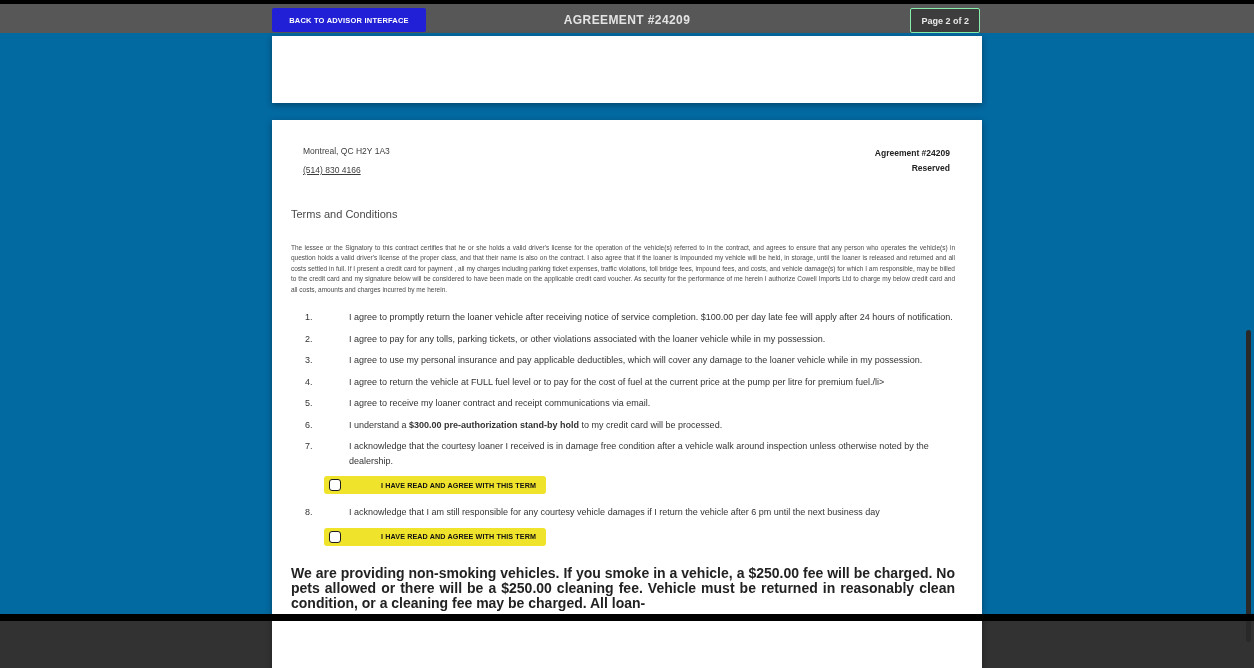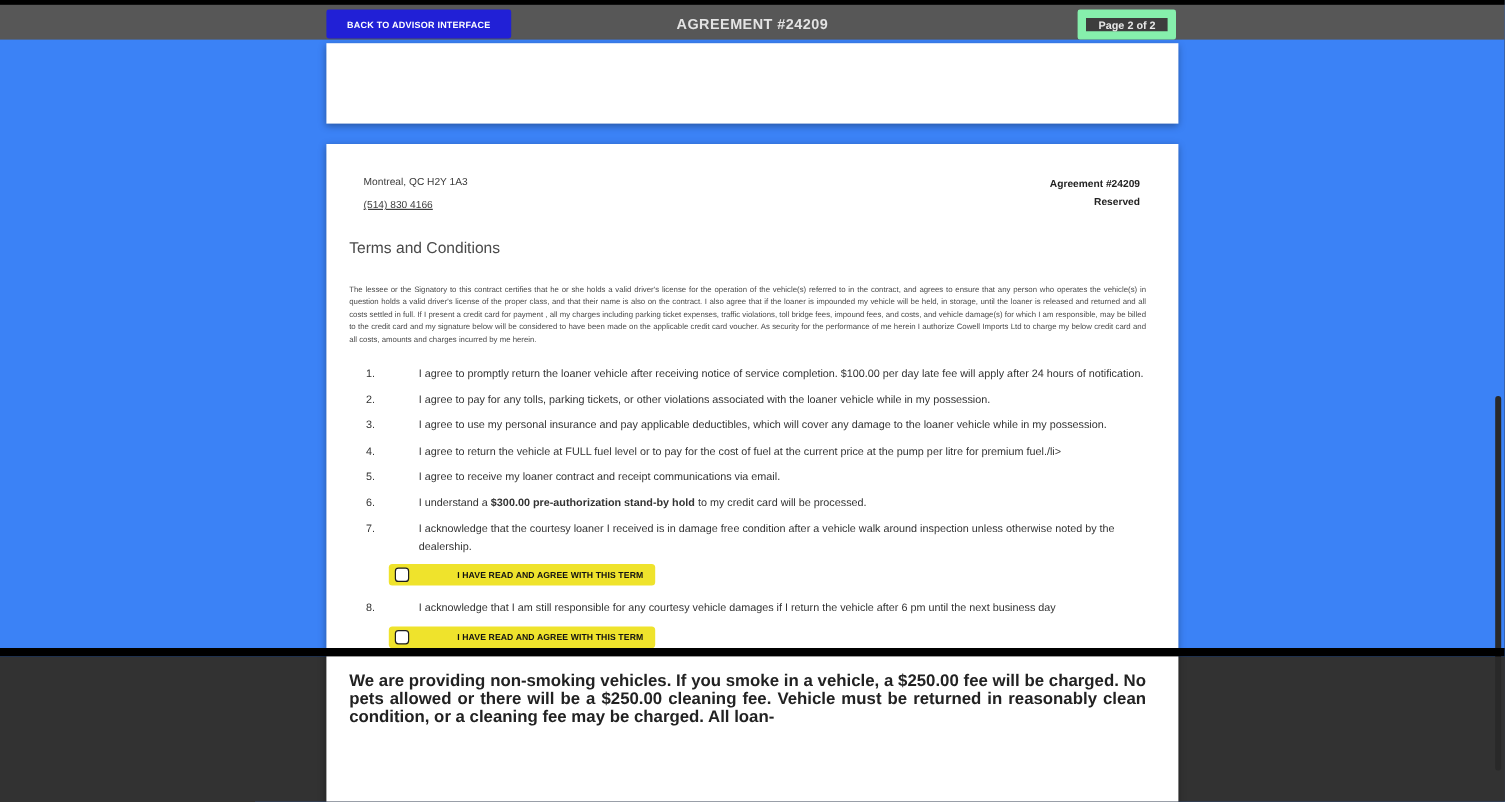--- a/index.html
+++ b/index.html
@@ -2,21 +2,21 @@
 <html><head>
 <meta charset="utf-8">
 <style>
   * { margin: 0; padding: 0; box-sizing: border-box; }
   html, body {
     width: 1254px; height: 668px;
     overflow: hidden;
     font-family: "Liberation Sans", "DejaVu Sans", sans-serif;
     background: #323232;
   }
-  .stage { position: relative; width: 1254px; height: 547px; background: #3b82f6; }
+  .stage { position: relative; width: 1254px; height: 621px; background: #0369a1; }
 
   
   .topbar {
     position: absolute; top: 0; left: 0; width: 100%; height: 33px;
     background: #575757; border-top: 4px solid #000;
   }
   .back-button {
     position: absolute; left: 272px; top: 4px;
     width: 154px; height: 24px;
     background: #2120d6; color: #ffffff;
@@ -26,21 +26,21 @@
     cursor: pointer;
   }
   .topbar-title {
     position: absolute; top: 9px; left: 0; width: 100%;
     text-align: center;
     color: #e3e3e3; font-size: 12px; font-weight: bold; letter-spacing: 0.4px;
   }
   .page-badge {
     position: absolute; top: 4px; right: 274px;
     height: 25px; padding: 0 10px;
-    background: #3d3d3d; border: 7px solid #86efac; border-radius: 2px;
+    background: #3d3d3d; border: 1px solid #86efac; border-radius: 2px;
     color: #e8e8e8; font-size: 9px; font-weight: bold;
     display: flex; align-items: center;
   }
 
   
   .page {
     position: absolute; left: 272px; width: 710px;
     background: #ffffff;
     box-shadow: 0 2px 6px rgba(0,0,0,0.35);
   }
@@ -50,21 +50,21 @@
   
   .doc-header { position: relative; }
   .company-block { margin-left: 12px; color: #3c3c3c; font-size: 8.5px; line-height: 14px; }
   .company-name { font-weight: bold; color: #222; }
   .company-phone { margin-top: 5px; text-decoration: underline; }
   .agreement-meta {
     position: absolute; top: 2px; right: 5px;
     text-align: right; font-size: 8.5px; font-weight: bold; color: #222;
     line-height: 15px;
   }
-  .section-title { margin-top: 22px; font-size: 13px; color: #4a4a4a; }
+  .section-title { margin-top: 31px; font-size: 11px; color: #4a4a4a; }
   .intro-paragraph {
     margin-top: 23px;
     font-size: 6.5px; line-height: 10.4px; color: #4a4a4a;
     text-align: justify;
   }
   .terms-list { margin-top: 15px; }
   .term-row { display: flex; margin-top: 7px; font-size: 9px; line-height: 14.5px; color: #333; }
   .term-number { width: 14px; margin-left: 14px; flex: 0 0 auto; text-align: left; }
   .term-text { flex: 1 1 auto; margin-left: 30px; }
   .agree-strip {

